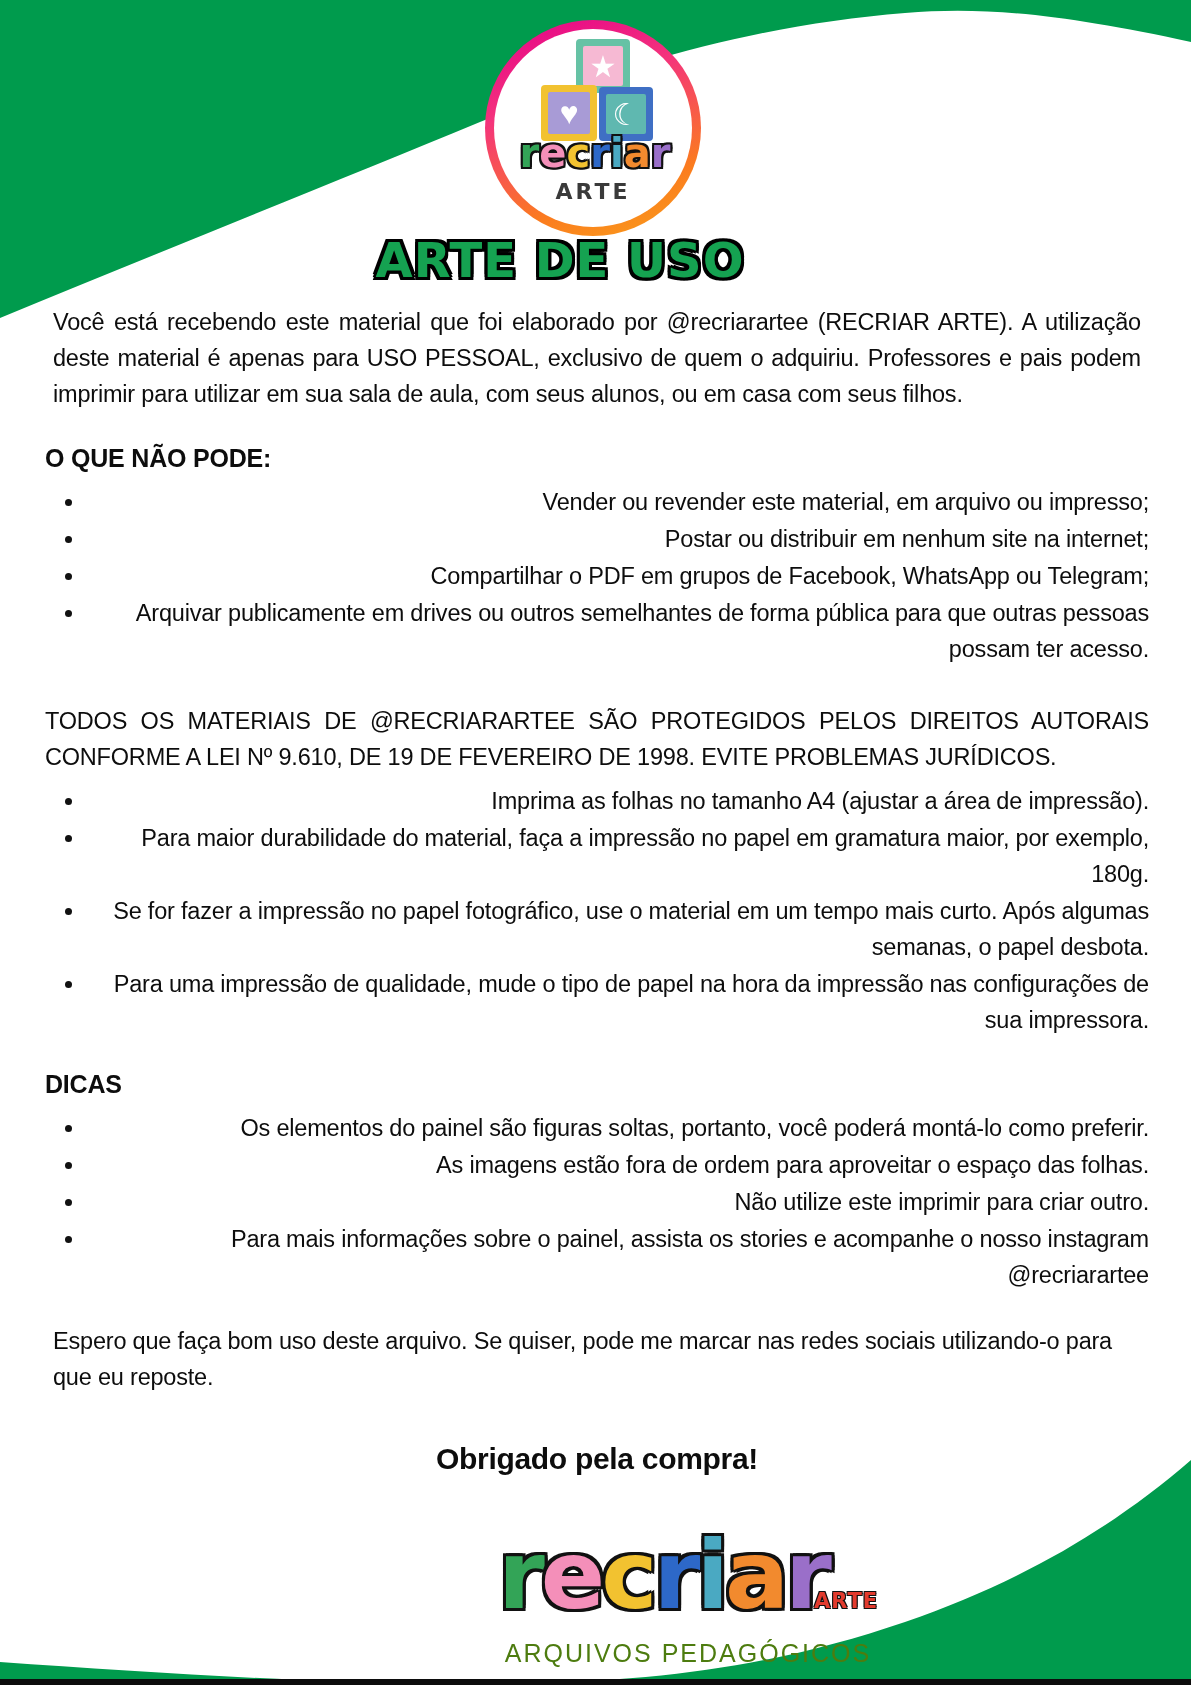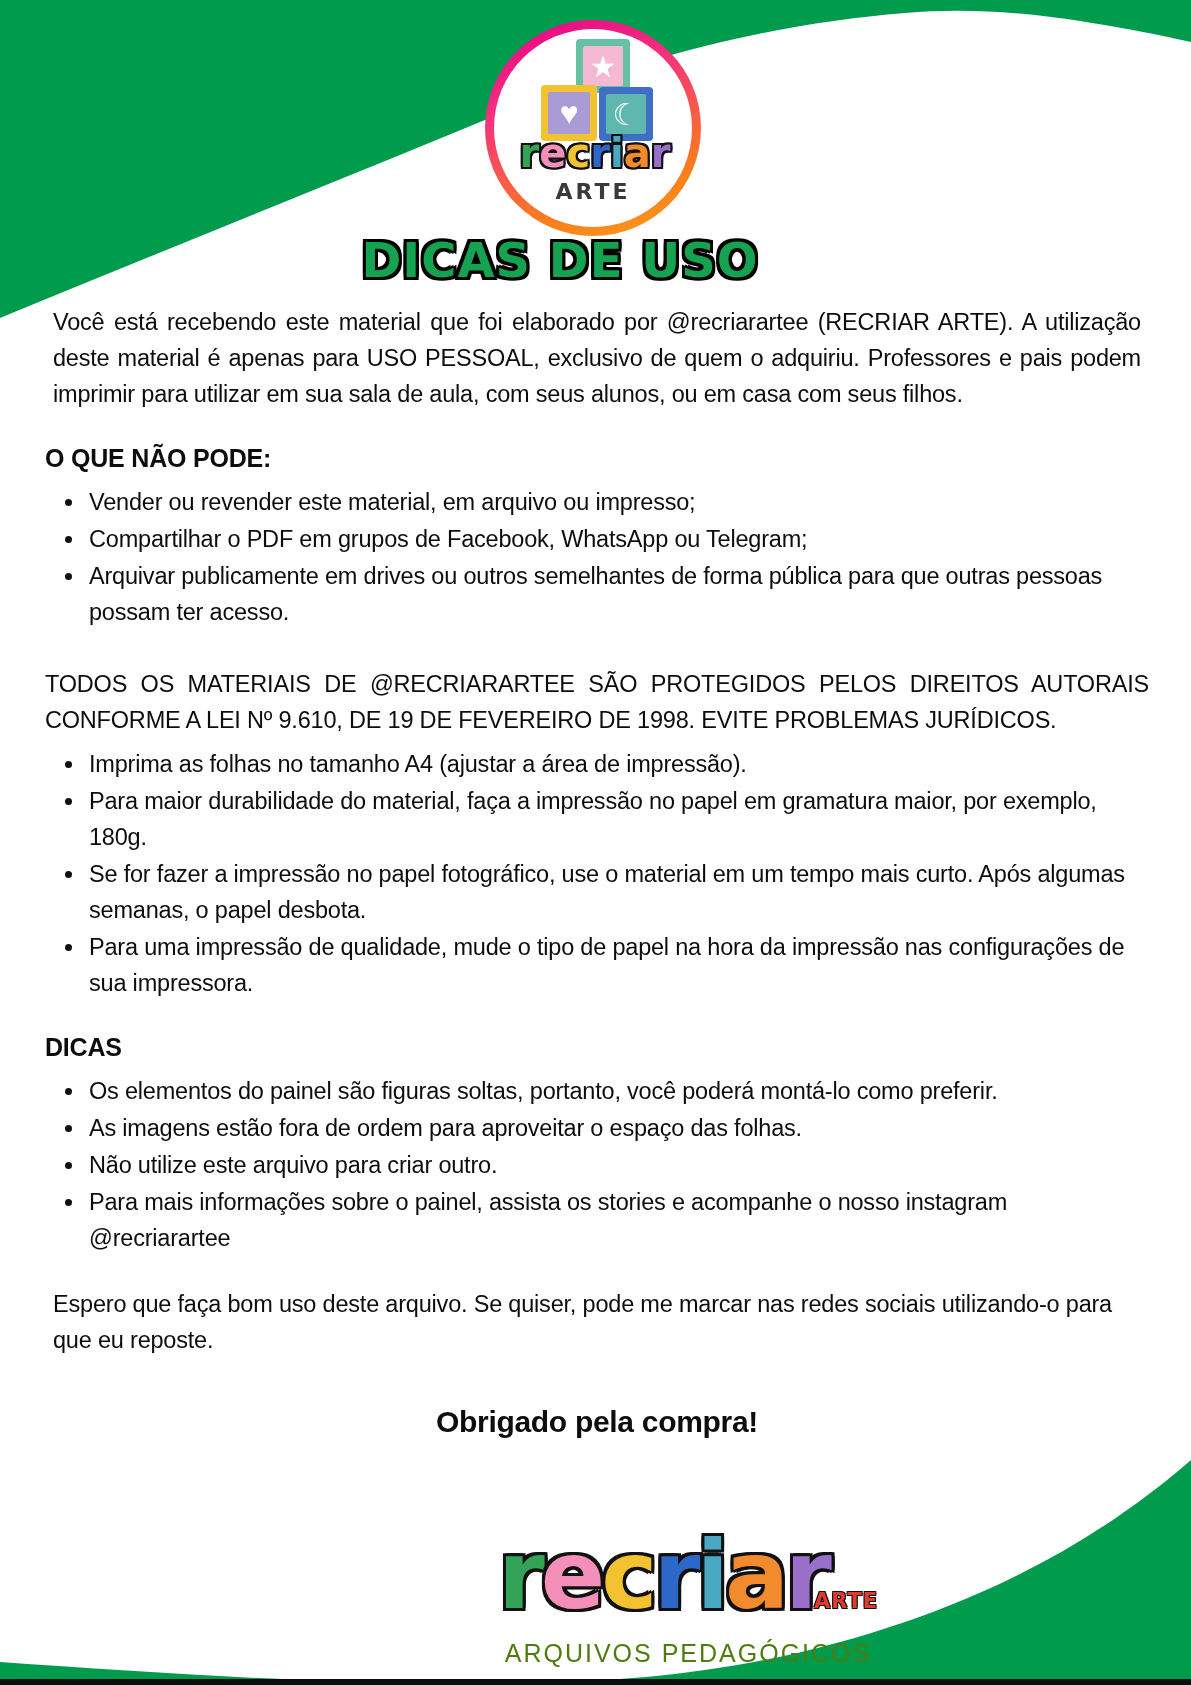--- a/index.html
+++ b/index.html
@@ -48,21 +48,21 @@
     text-shadow:-3px -3px 0 #000,0 -3px 0 #000,3px -3px 0 #000,-3px 0 0 #000,
                  3px 0 0 #000,-3px 3px 0 #000,0 3px 0 #000,3px 3px 0 #000;
   }
   
   .content{position:absolute;left:45px;top:296px;width:1104px;z-index:2;
     font-size:23.5px;line-height:36px;letter-spacing:-0.2px;}
   .content p{margin:8px;}
   .intro{text-align:justify;}
   h2.sec{font-size:25px;font-weight:700;margin:28px 0 8px 0;letter-spacing:-0.2px;}
   ul.bullets{list-style:none;margin:0;padding:0;}
-  ul.bullets li{position:relative;padding-left:44px;line-height:36px;margin:0 0 1px 0;}
+  ul.bullets li{position:relative;padding-left:44px;line-height:36px;margin:0 0 1px 0;text-align:right;}
   ul.bullets li::before{content:"";position:absolute;left:20px;top:15px;width:7px;height:7px;border-radius:50%;background:#111;}
   .copyright{margin:36px 0 8px 0 !important;text-align:justify;}
   .closing{margin-top:30px !important;}
   .thanks{margin-top:46px !important;text-align:center;font-weight:700;font-size:30px;letter-spacing:-0.3px;}
   
   .footer-logo{position:absolute;left:448px;top:1528px;width:480px;z-index:5;text-align:center;}
   .footer-word{white-space:nowrap;font-family:"DejaVu Sans",sans-serif;font-weight:700;
     font-size:95px;line-height:1;letter-spacing:-4px;}
   .footer-word .brand-letter{
     text-shadow:-3px -3px 0 #111,0 -3px 0 #111,3px -3px 0 #111,-3px 0 0 #111,
@@ -99,31 +99,32 @@
           <span class="inner">☾</span>
         </div>
         <div class="brand-word">
           
         <span class="brand-letter" style="color: rgb(51, 164, 87);">r</span><span class="brand-letter" style="color: rgb(244, 143, 185);">e</span><span class="brand-letter" style="color: rgb(242, 194, 48);">c</span><span class="brand-letter" style="color: rgb(45, 104, 200);">r</span><span class="brand-letter" style="color: rgb(74, 169, 194);">i</span><span class="brand-letter" style="color: rgb(242, 138, 46);">a</span><span class="brand-letter" style="color: rgb(154, 111, 201);">r</span></div>
         <div class="brand-sub">ARTE</div>
       </div>
     </div>
   </div>
 
-  <h1 class="doc-title">DICAS DE USO</h1>
+  <h1 class="doc-title">ARTE DE USO</h1>
 
   <div class="content">
 
     <p class="intro">Você está recebendo este material que foi elaborado por @recriarartee (RECRIAR ARTE). A utilização deste material é apenas para USO PESSOAL, exclusivo de quem o adquiriu. Professores e pais podem imprimir para utilizar em sua sala de aula, com seus alunos, ou em casa com seus filhos.</p>
 
     <section>
       <h2 class="sec">O QUE NÃO PODE:</h2>
       <ul class="bullets">
 
       <li class="bullet"><span class="bullet-text">Vender ou revender este material, em arquivo ou impresso;</span></li>
+          <li class="bullet"><span class="bullet-text">Postar ou distribuir em nenhum site na internet;</span></li>
           <li class="bullet"><span class="bullet-text">Compartilhar o PDF em grupos de Facebook, WhatsApp ou Telegram;</span></li>
           <li class="bullet"><span class="bullet-text">Arquivar publicamente em drives ou outros semelhantes de forma pública para que outras pessoas possam ter acesso.</span></li>
         </ul>
     </section>
 
     <p class="copyright">TODOS OS MATERIAIS DE @RECRIARARTEE SÃO PROTEGIDOS PELOS DIREITOS AUTORAIS CONFORME A LEI Nº 9.610, DE 19 DE FEVEREIRO DE 1998. EVITE PROBLEMAS JURÍDICOS.</p>
 
     <section>
       <ul class="bullets">
 
@@ -133,21 +134,21 @@
           <li class="bullet"><span class="bullet-text">Para uma impressão de qualidade, mude o tipo de papel na hora da impressão nas configurações de sua impressora.</span></li>
         </ul>
     </section>
 
     <section>
       <h2 class="sec">DICAS</h2>
       <ul class="bullets">
 
       <li class="bullet"><span class="bullet-text">Os elementos do painel são figuras soltas, portanto, você poderá montá-lo como preferir.</span></li>
           <li class="bullet"><span class="bullet-text">As imagens estão fora de ordem para aproveitar o espaço das folhas.</span></li>
-          <li class="bullet"><span class="bullet-text">Não utilize este arquivo para criar outro.</span></li>
+          <li class="bullet"><span class="bullet-text">Não utilize este imprimir para criar outro.</span></li>
           <li class="bullet"><span class="bullet-text">Para mais informações sobre o painel, assista os stories e acompanhe o nosso instagram @recriarartee</span></li>
         </ul>
     </section>
 
     <p class="closing">Espero que faça bom uso deste arquivo. Se quiser, pode me marcar nas redes sociais utilizando-o para que eu reposte.</p>
 
     <p class="thanks">Obrigado pela compra!</p>
 
   </div>
 

